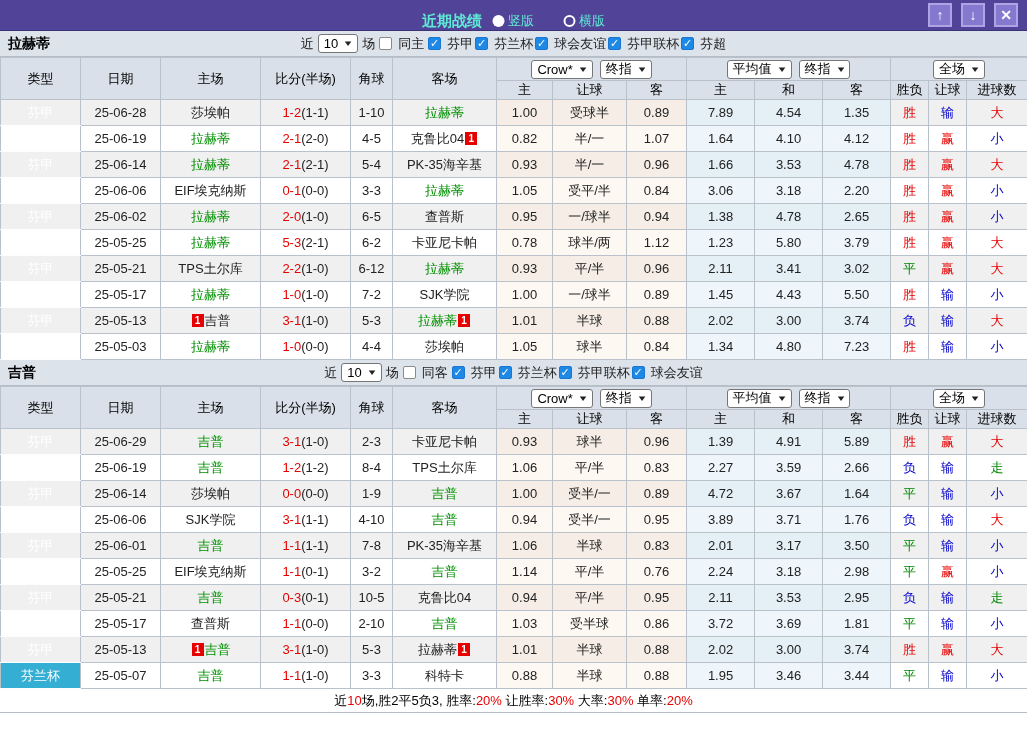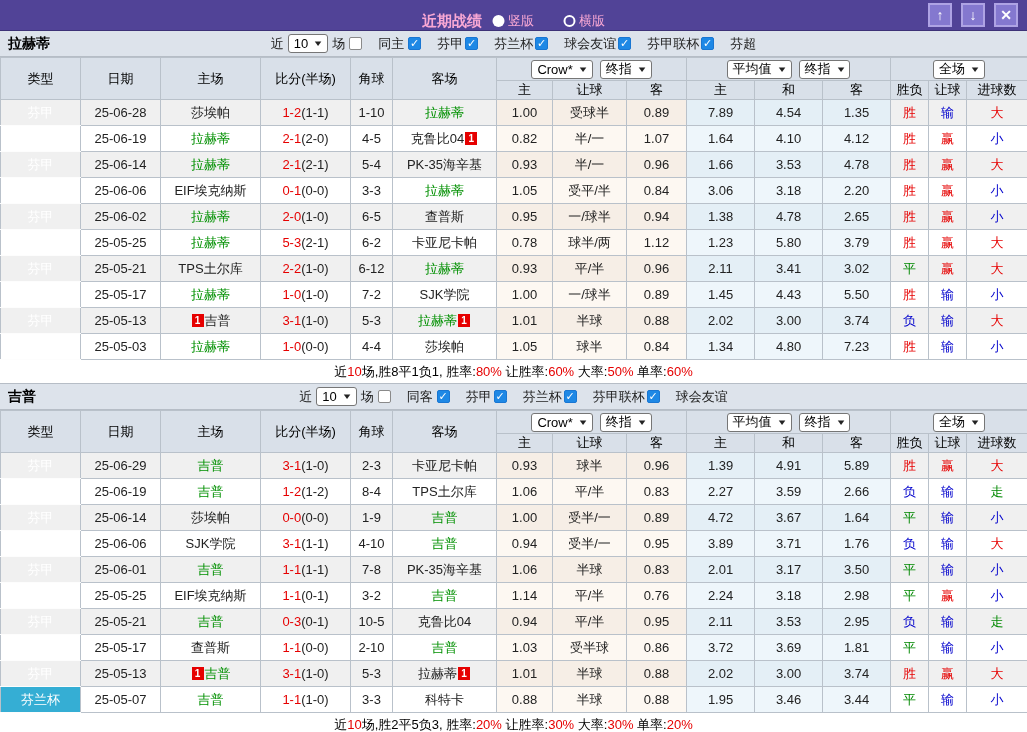--- a/index.html
+++ b/index.html
@@ -3,39 +3,39 @@
 <meta charset="utf-8">
 <style>
   html,body{margin:0;padding:0;}
   body{
     width:1027px;height:732px;background:#fff;
     font-family:"Liberation Sans","DejaVu Sans",sans-serif;
     font-size:13px;color:#222;overflow:hidden;
   }
   
   .titlebar{height:30px;background:#514397;position:relative;display:flex;align-items:center;border-bottom:1px solid #3d3277;}
-  .title-group{position:absolute;left:50%;transform:translateX(-50%);display:flex;align-items:center;gap:10px;color:#f9a8d4;white-space:nowrap;margin-top:12px;}
+  .title-group{position:absolute;left:50%;transform:translateX(-50%);display:flex;align-items:center;gap:10px;color:#5eead4;white-space:nowrap;margin-top:12px;}
   .title{font-weight:bold;font-size:15px;}
   .radio-item{display:inline-flex;align-items:center;gap:4px;cursor:pointer;font-size:13px;}
   .radio{width:12px;height:12px;border-radius:50%;box-sizing:border-box;display:inline-block;}
   .radio.selected{background:#fff;}
   .radio.unselected{border:2px solid #fff;background:transparent;}
   .win-buttons{margin-left:auto;display:flex;gap:9px;padding-right:9px;}
   .wbtn{width:24px;height:24px;background:#8478cf;border:2px solid #aea3e4;color:#fff;
         font-size:14px;font-weight:bold;line-height:1;display:flex;align-items:center;justify-content:center;
         padding:0;cursor:pointer;box-sizing:border-box;}
   
   .filterbar{height:25px;background:#dde3eb;position:relative;display:flex;align-items:center;border-bottom:1px solid #b6bdc6;}
   .team-name{position:absolute;left:8px;font-weight:bold;font-size:14px;color:#000;}
   .filter-controls{margin:0 auto;display:flex;align-items:center;gap:4px;white-space:nowrap;}
   .sel{display:inline-flex;align-items:center;background:#fff;border:1px solid #767676;border-radius:3px;
        height:19px;padding:0 5px;gap:6px;cursor:pointer;box-sizing:border-box;}
   .sel-val{font-size:13px;color:#000;}
   .sel-arrow{font-size:8px;color:#222;transform:scaleX(1.4);}
-  .cb-item{display:inline-flex;align-items:center;gap:16px;cursor:pointer;}
+  .cb-item{display:inline-flex;align-items:center;gap:6px;cursor:pointer;}
   .cb{width:13px;height:13px;border:1px solid #8a8a8a;background:#fff;border-radius:2px;box-sizing:border-box;
       display:inline-flex;align-items:center;justify-content:center;}
   .cb.checked{background:#1e88e5;border-color:#1976d2;color:#fff;font-size:11px;font-weight:bold;}
   .cb.checked::after{content:"✓";line-height:1;}
   .league-list{display:inline-flex;align-items:center;gap:2px;}
   
   table.match-table{border-collapse:collapse;table-layout:fixed;width:1027px;}
   .match-table th,.match-table td{border:1px solid #b9c1ca;text-align:center;overflow:hidden;white-space:nowrap;padding:0;}
   .match-table thead th{background:#d9e0e9;font-weight:normal;color:#000;}
   tr.h1 th{height:22px;}
@@ -371,21 +371,20 @@
     <td class="c-avg">1.34</td>
     <td class="c-avg">4.80</td>
     <td class="c-avg">7.23</td>
     <td class="c-res res-win">胜</td>
     <td class="c-res res-lose">输</td>
     <td class="c-res res-lose">小</td>
   </tr>
         </tbody>
   </table>
 
-  <div class="summary"><span>近</span><span class="red">10</span><span>场,胜8平1负1, 胜率:</span><span class="red">80%</span><span> 让胜率:</span><span class="red">60%</span><span> 大率:</span><span class="red">50%</span><span> 单率:</span><span class="red">60%</span></div>
 </section>
     <section class="team-section">
   <div class="filterbar">
     <span class="team-name">吉普</span>
     <div class="filter-controls">
       <span>近</span>
       <span class="sel">
         <span class="sel-val">10</span>
         <span class="sel-arrow">▼</span>
       </span>

